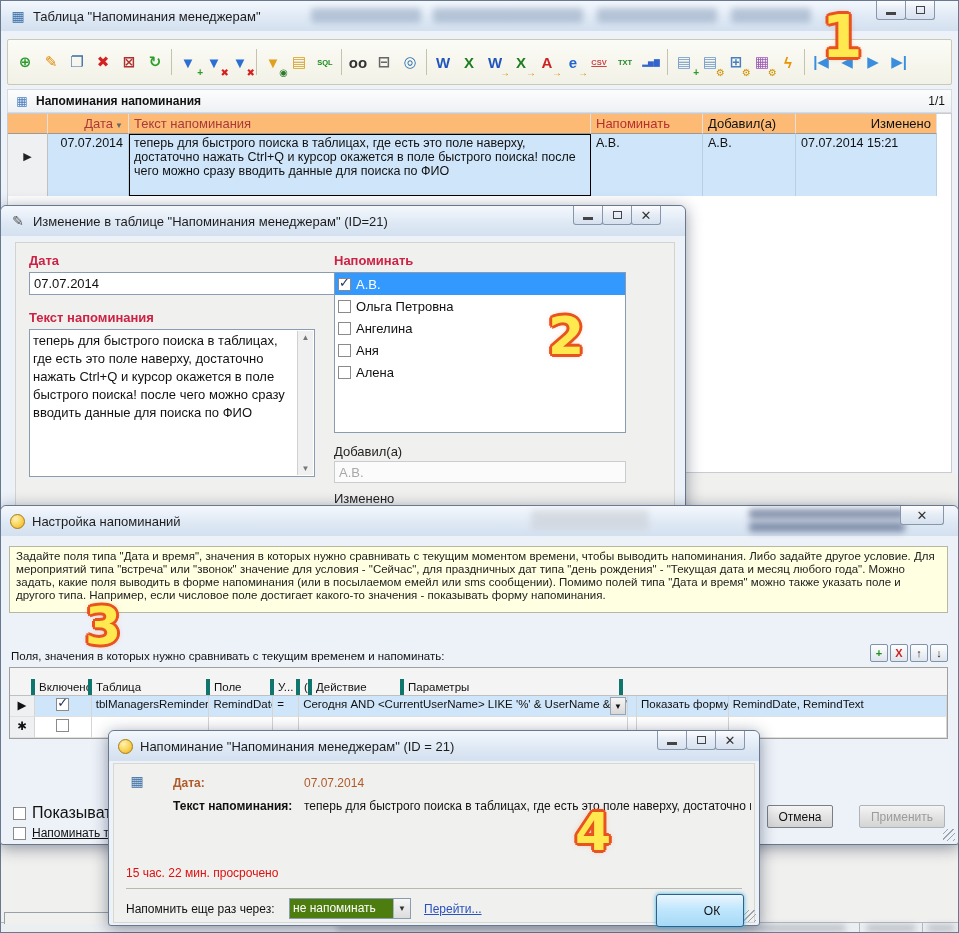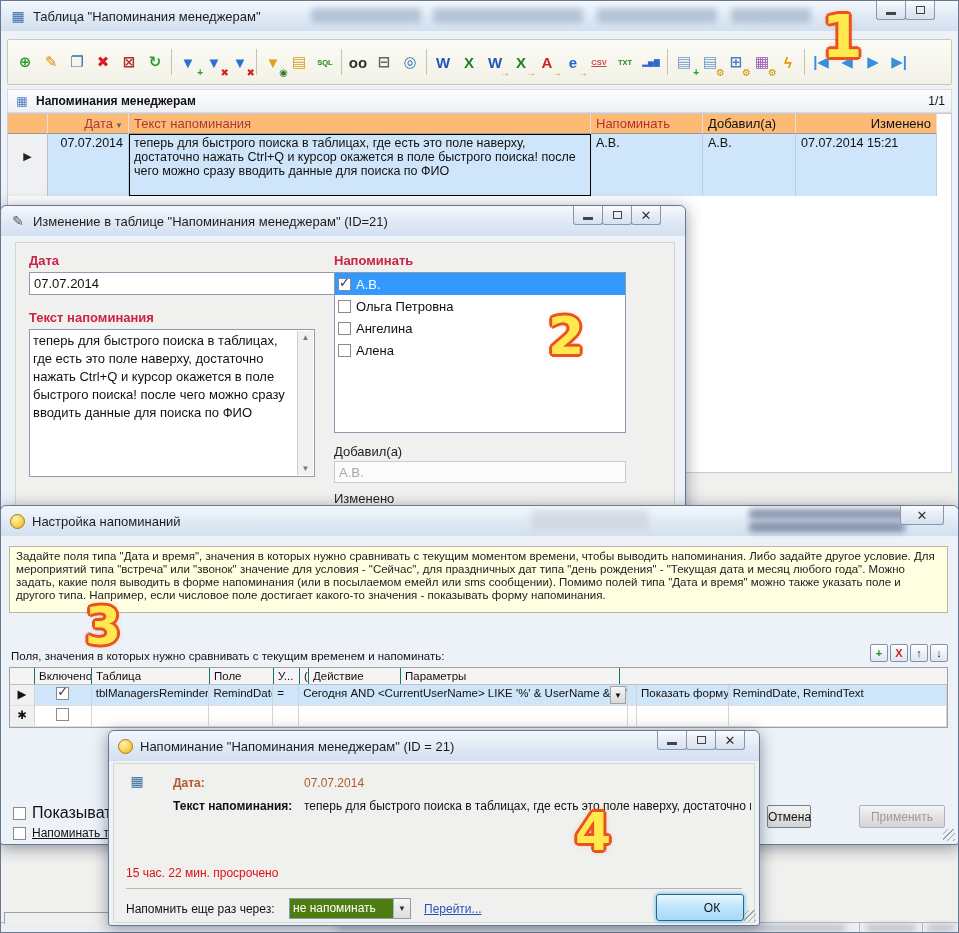--- a/index.html
+++ b/index.html
@@ -64,21 +64,21 @@
   .lbitem.sel { background:#3399ff; color:#fff; }
   .gbtn { width:18px; height:18px; margin-left:2px; font-size:11px; font-weight:bold; background:linear-gradient(#fefefe,#dfe5ec);
           border:1px solid #7f93ad; border-radius:2px; cursor:pointer; font-family:inherit; }
   .btn { position:absolute; height:23px; font-size:12px; font-family:inherit; color:#111; cursor:pointer;
          background:linear-gradient(#f5f5f5,#e4e4e4 48%,#d4d4d4); border:1px solid #777f88; border-radius:2px; }
   .btn:disabled,.btn.disabled { color:#9b9b9b; border-color:#aeb4ba; }
   .link { color:#2a52be; text-decoration:underline; font-size:12px; cursor:pointer; }
   
   .g3 { position:absolute; left:8px; top:161px; right:10px; background:#fff; border:1px solid #a0a0a0; font-size:11.5px; }
   .g3 .hr { display:flex; background:#f4f4f4; border-bottom:1px solid #c0c0c0; }
-  .g3 .hc { padding:2px 4px; border-right:1px solid #0f766e; white-space:nowrap; overflow:hidden; }
+  .g3 .hc { padding:2px 4px; border-right:4px solid #0f766e; white-space:nowrap; overflow:hidden;margin-top:11px; }
   .g3 .dr { display:flex; height:21px; align-items:stretch; }
   .g3 .dc { padding:2px 4px; border-right:1px solid #d5d5d5; border-bottom:1px solid #e0e0e0; white-space:nowrap; overflow:hidden; }
   .g3 .dr.sel .dc { background:#cfe5f9; }
   .c0{width:25px;text-align:center}.c1{width:57px;text-align:center}.c2{width:118px}.c3{width:64px}.c4{width:26px}
   .c5{width:330px;position:relative}.c6{width:8px;padding:2px 0}.c7{width:92px}.c8{width:219px}
   .gcbtn { position:absolute; right:1px; top:1px; bottom:1px; width:16px; display:flex; align-items:center; justify-content:center;
            font-size:8px; background:linear-gradient(#f6f6f6,#d8d8d8); border:1px solid #9aa4b0; cursor:pointer; }
   .scroll { position:absolute; top:1px; bottom:1px; right:1px; width:16px; background:#f0f0f0; border-left:1px solid #d0d0d0;
             display:flex; flex-direction:column; justify-content:space-between; align-items:center; font-size:8px; color:#777; padding:2px 0; }
   .icon16 { width:16px; height:16px; display:inline-flex; align-items:center; justify-content:center; font-size:14px; flex:0 0 auto; }
@@ -146,21 +146,21 @@
         <span class="tbi" style="color: rgb(230, 149, 0);">ϟ</span>
         <div class="tbsep"></div>
         <span class="tbi" style="color: rgb(59, 142, 222);">|◀</span>
         <span class="tbi" style="color: rgb(59, 142, 222);">◀</span>
         <span class="tbi" style="color: rgb(59, 142, 222);">▶</span>
         <span class="tbi" style="color: rgb(59, 142, 222);">▶|</span>
       </div>
 
     <div class="band">
       <span class="icon16" style="color:#4a7ec0;font-size:12px;">▦</span>
-      <span>Напоминания менеджерам</span>
+      <span>Напоминания напоминания</span>
       <span style="margin-left:auto;font-weight:normal;font-size:12px;">1/1</span>
     </div>
 
     <div class="tblarea">
       <div class="trow">
         <div class="hcell w0"></div>
         <div class="hcell w1 redh" style="text-align:right;">
           <span>Дата</span><span class="sorttri">▼</span>
         </div>
         <div class="hcell w2 redh">Текст напоминания</div>
@@ -219,20 +219,24 @@
           <span class="cb checked"></span>
           <span>А.В.</span>
         </div>
         <div class="lbitem">
           <span class="cb"></span>
           <span>Ольга Петровна</span>
         </div>
         <div class="lbitem">
           <span class="cb"></span>
           <span>Ангелина</span>
+        </div>
+        <div class="lbitem">
+          <span class="cb"></span>
+          <span>Аня</span>
         </div>
         <div class="lbitem">
           <span class="cb"></span>
           <span>Алена</span>
         </div>
       </div>
 
     <div class="rlabel" style="left:28px;top:104px;">Текст напоминания</div>
     <div style="position:absolute;left:28px;top:123px;width:286px;height:148px;background:#fff;border:1px solid #8a9cb2;">
       <div style="position:absolute;left:3px;top:2px;right:20px;bottom:2px;font-size:13px;line-height:18px;overflow:hidden;">теперь для быстрого поиска в таблицах, где есть это поле наверху, достаточно нажать Ctrl+Q и курсор окажется в поле быстрого поиска! после чего можно сразу вводить данные для поиска по ФИО</div>
@@ -316,21 +320,21 @@
 
     <div style="position:absolute;left:12px;top:298px;display:flex;align-items:center;gap:6px;width:96px;overflow:hidden;white-space:nowrap;">
       <span class="cb"></span>
       <span style="font-size:16px;">Показывать в</span>
     </div>
     <div style="position:absolute;left:12px;top:320px;display:flex;align-items:center;gap:6px;width:96px;overflow:hidden;white-space:nowrap;">
       <span class="cb"></span>
       <span style="font-size:12px;text-decoration:underline;">Напоминать то</span>
     </div>
 
-    <button class="btn" style="left:766px;top:299px;width:44px;">Отмена</button>
+    <button class="btn" style="left:766px;top:299px;width:66px;">Отмена</button>
     <button class="btn disabled" disabled="" style="left:858px;top:299px;width:86px;">Применить</button>
     <div class="rgrip" style="right:3px;bottom:3px;"></div>
   </div>
 
   <div class="win" style="left:108px;top:730px;width:652px;height:196px;">
     <div class="titlebar">
       <span class="clockicon"></span>
       <span>Напоминание "Напоминания менеджерам" (ID = 21)</span>
     </div>
     <div class="capbtns" style="right:14px;">
@@ -354,21 +358,21 @@
 
     <div style="position:absolute;left:17px;top:135px;font-size:12px;color:#dd1111;">15 час. 22 мин. просрочено</div>
     <div style="position:absolute;left:17px;right:17px;top:157px;height:1px;background:#b8b8b0;"></div>
 
     <div style="position:absolute;left:17px;top:171px;font-size:12px;">Напомнить еще раз через:</div>
     <div class="combo" style="left:180px;top:167px;width:122px;height:21px;">
       <span class="val" style="background:#4d7c0f;color:#fff;font-size:12px;padding:2px 3px;">не напоминать</span>
       <span class="cbtn">▼</span>
     </div>
     <span class="link" style="position:absolute;left:315px;top:171px;">Перейти...</span>
-    <button class="btn" style="left:547px;top:163px;width:88px;height:27px;background:linear-gradient(#eaf6fd,#bee6fd 48%,#a7d9f5);
+    <button class="btn" style="left:547px;top:163px;width:88px;height:33px;background:linear-gradient(#eaf6fd,#bee6fd 48%,#a7d9f5);
                    border:1px solid #2c628b;border-radius:3px;box-shadow:0 0 4px #35b2e8;padding-left:24px;">ОК</button>
     <div class="rgrip" style="right:3px;bottom:3px;"></div>
   </div>
 
   <div class="num" style="left:822px;top:8px;font-size:58px;">1</div>
   <div class="num" style="left:548px;top:310px;">2</div>
   <div class="num" style="left:85px;top:600px;">3</div>
   <div class="num" style="left:575px;top:806px;">4</div>
 
 </div>

